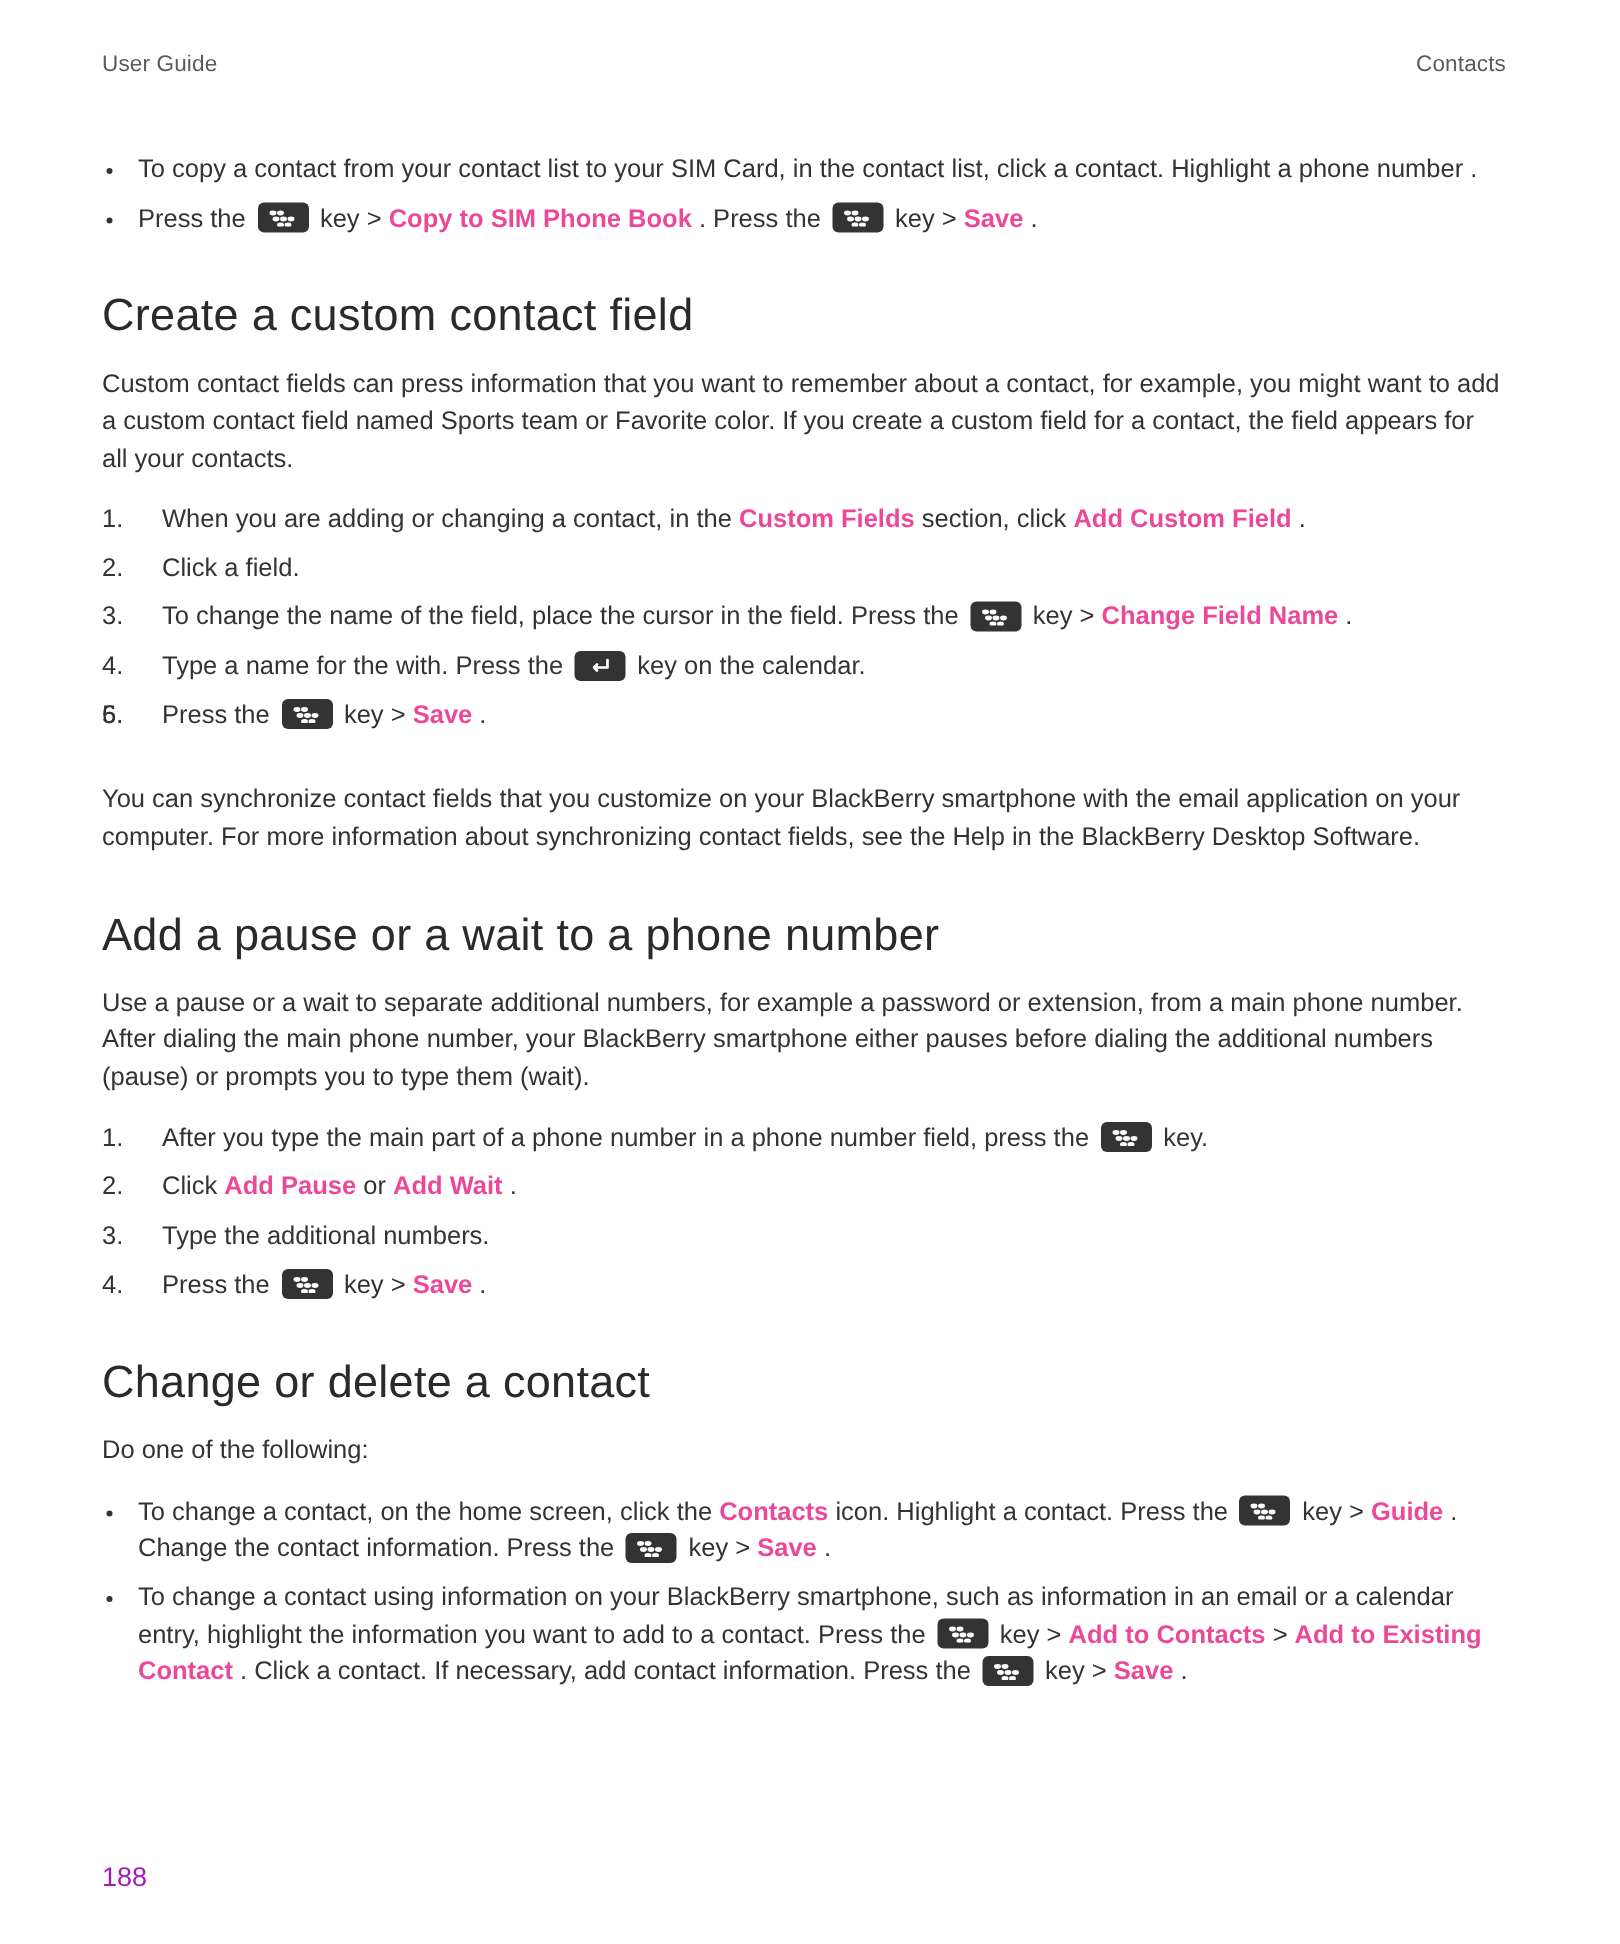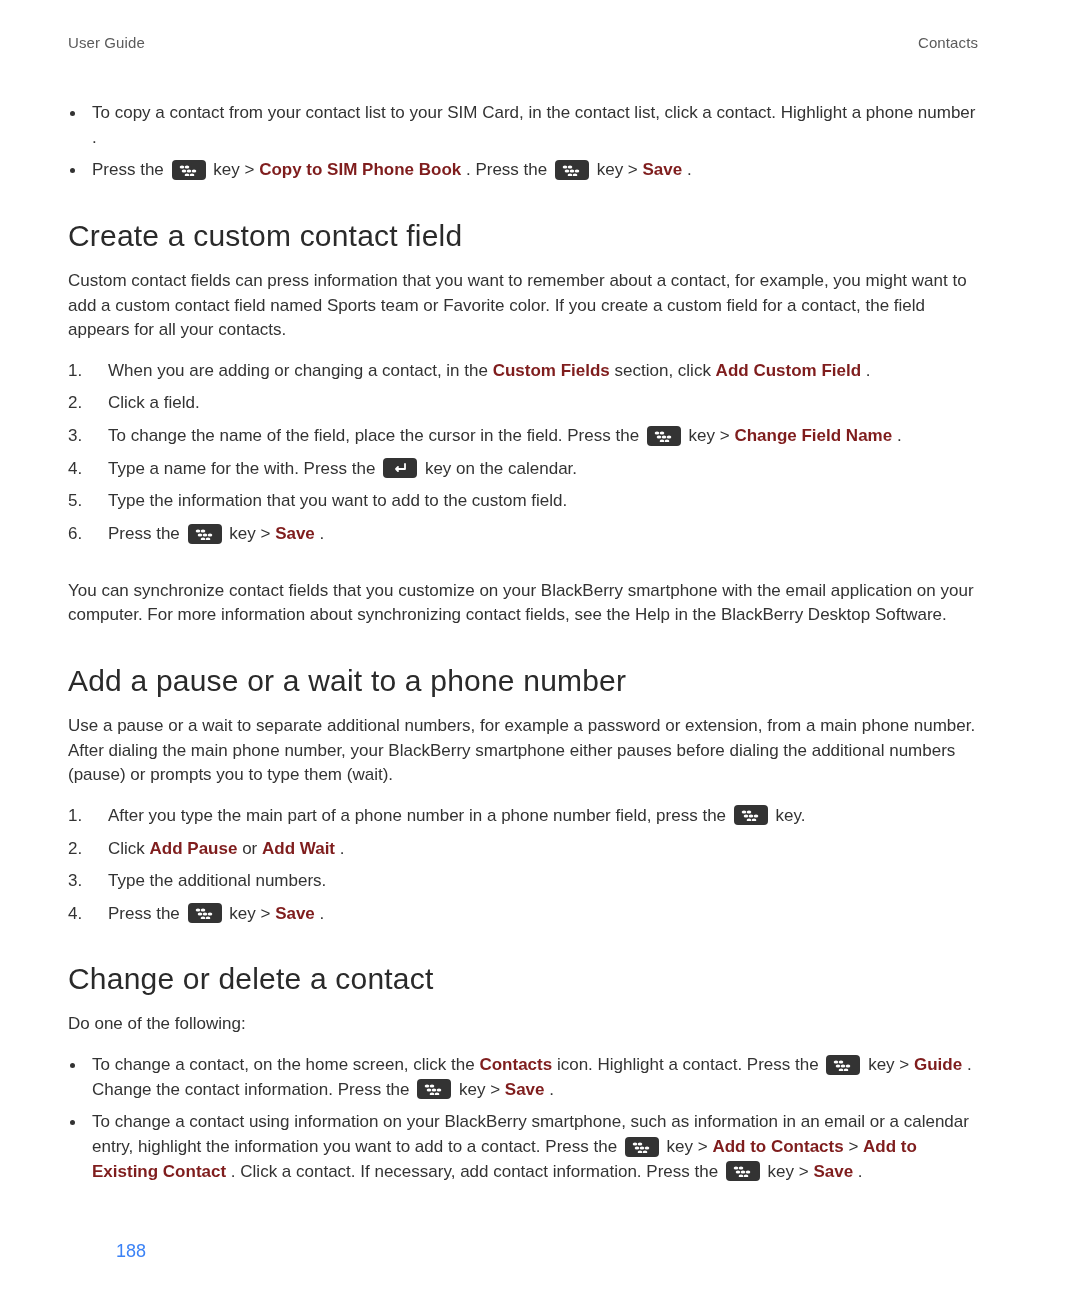--- a/index.html
+++ b/index.html
@@ -8,21 +8,21 @@
     background: #ffffff;
   }
   .page {
     width: 1080px;
     height: 1296px;
     background: #ffffff;
     position: relative;
     font-family: Arial, Helvetica, sans-serif;
     color: #333333;
     box-sizing: border-box;
-    padding: 34px 102px 0 68px;
+    padding: 34px 76px 0 68px;
   }
   .header {
     display: flex;
     justify-content: space-between;
     font-size: 15px;
     color: #5b5b5b;
     margin-bottom: 50px;
   }
   .header span { letter-spacing: 0.1px; }
 
@@ -61,21 +61,21 @@
 
   h2.section {
     font-family: Liberation Sans, sans-serif;
     font-weight: 400;
     font-size: 30px;
     color: #2a2a2a;
     margin: 36px 0 16px 0;
     letter-spacing: 0.2px;
   }
 
-  strong { font-weight: 700; color: #7f1d1d; }
+  strong { font-weight: 700; color: #ec4899; }
 
   .key-bb, .key-enter {
     display: inline-flex;
     align-items: center;
     justify-content: center;
     vertical-align: middle;
     width: 34px;
     height: 20px;
     background: #333333;
     border-radius: 4px;
@@ -84,22 +84,21 @@
     position: relative;
     top: -1px;
   }
   .key-bb svg, .key-enter svg { display: block; }
 
   .page-num {
     position: absolute;
     bottom: 34px;
     left: 68px;
     font-size: 18px;
-    color: #3b82f6;
-    margin-left: 48px;
+    color: #a21caf;
   }
 </style>
 </head>
 <body>
 
 <div class="page">
 
   <div class="header">
     <span>User Guide</span>
     <span>Contacts</span>
@@ -187,21 +186,20 @@
       <span>Type a name for the with. Press the </span>
       <span class="key-enter">
         <svg width="20" height="12" viewBox="0 0 20 12">
             <path d="M15 2 v5 H6 l2 -2 M6 7 l2 2" stroke="#fff" stroke-width="1.8" fill="none" stroke-linecap="round" stroke-linejoin="round"></path>
           </svg>
       </span>
       <span> key on the calendar.</span>
     </li>
     <li>
       <span class="num">5.</span>
-      <span>Type the information that you want to add to the custom field.</span>
     </li>
     <li>
       <span class="num">6.</span>
       <span>Press the </span>
       <span class="key-bb">
         <svg width="20" height="12" viewBox="0 0 20 12">
             <g fill="#fff">
               <ellipse cx="3" cy="3" rx="2.3" ry="1.6"></ellipse>
               <ellipse cx="8" cy="3" rx="2.3" ry="1.6"></ellipse>
               <ellipse cx="5" cy="7" rx="2.3" ry="1.6"></ellipse>

